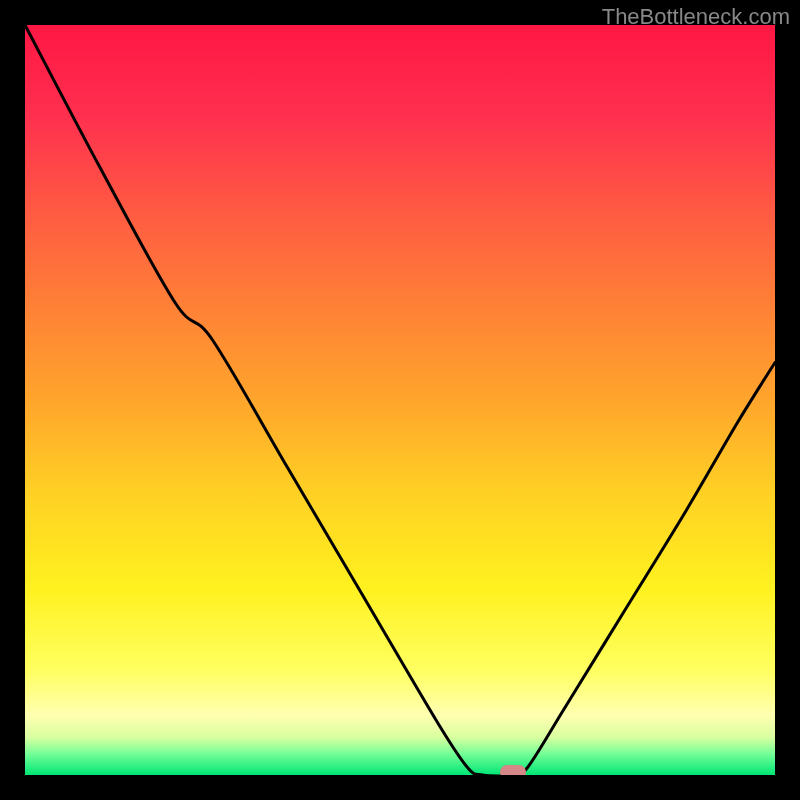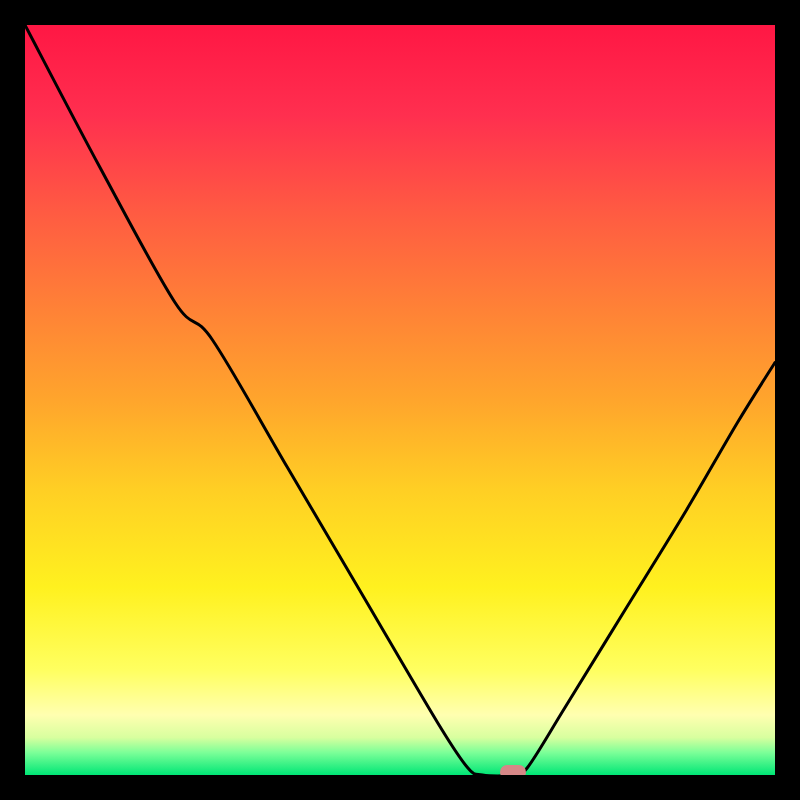--- a/index.html
+++ b/index.html
@@ -61,20 +61,21 @@
     height: 14px;
     background: #d68787;
     border-radius: 7px;
     transform: translate(-50%, -50%);
   }
 </style>
 </head>
 <body>
 
 <div class="chart-container">
+  <div class="watermark">TheBottleneck.com</div>
   <div class="plot-area">
     <div class="gradient-bg"></div>
     <svg class="curve" viewBox="0 0 750 750" preserveAspectRatio="none">
       <path id="curve-path" fill="none" stroke="#000000" stroke-width="3" stroke-linecap="round" stroke-linejoin="round" d="M 0 0 C 12.5 23.75, 50 96.25, 75 142.5 C 100 188.75, 131.25 248.75, 150 277.5 C 168.75 306.25, 168.75 287.50000000000006, 187.5 315.00000000000006 C 206.25 342.50000000000006, 237.5 400, 262.5 442.5 C 287.5 485, 312.5 527.5, 337.5 570 C 362.5 612.5, 395.00000000000006 668.75, 412.50000000000006 697.5 C 430.00000000000006 726.25, 435 733.75, 442.5 742.5 C 450 751.25, 450 748.75, 457.5 750 C 465 751.25, 480 751.25, 487.5 750 C 495 748.75, 493.75000000000006 753.75, 502.50000000000006 742.5 C 511.25000000000006 731.25, 523.75 708.75, 540 682.5 C 556.25 656.25, 580 617.5, 600 585 C 620 552.5, 641.25 518.75, 660 487.5 C 678.75 456.25, 697.5 422.5, 712.5 397.5 C 727.5 372.5, 743.75 347.49999999999994, 750 337.49999999999994"></path>
     </svg>
     <div id="marker-dot" class="marker" style="left: 487.5px; top: 747px; background: rgb(214, 135, 135);"></div>
   </div>
 </div>
 
 </body></html>

